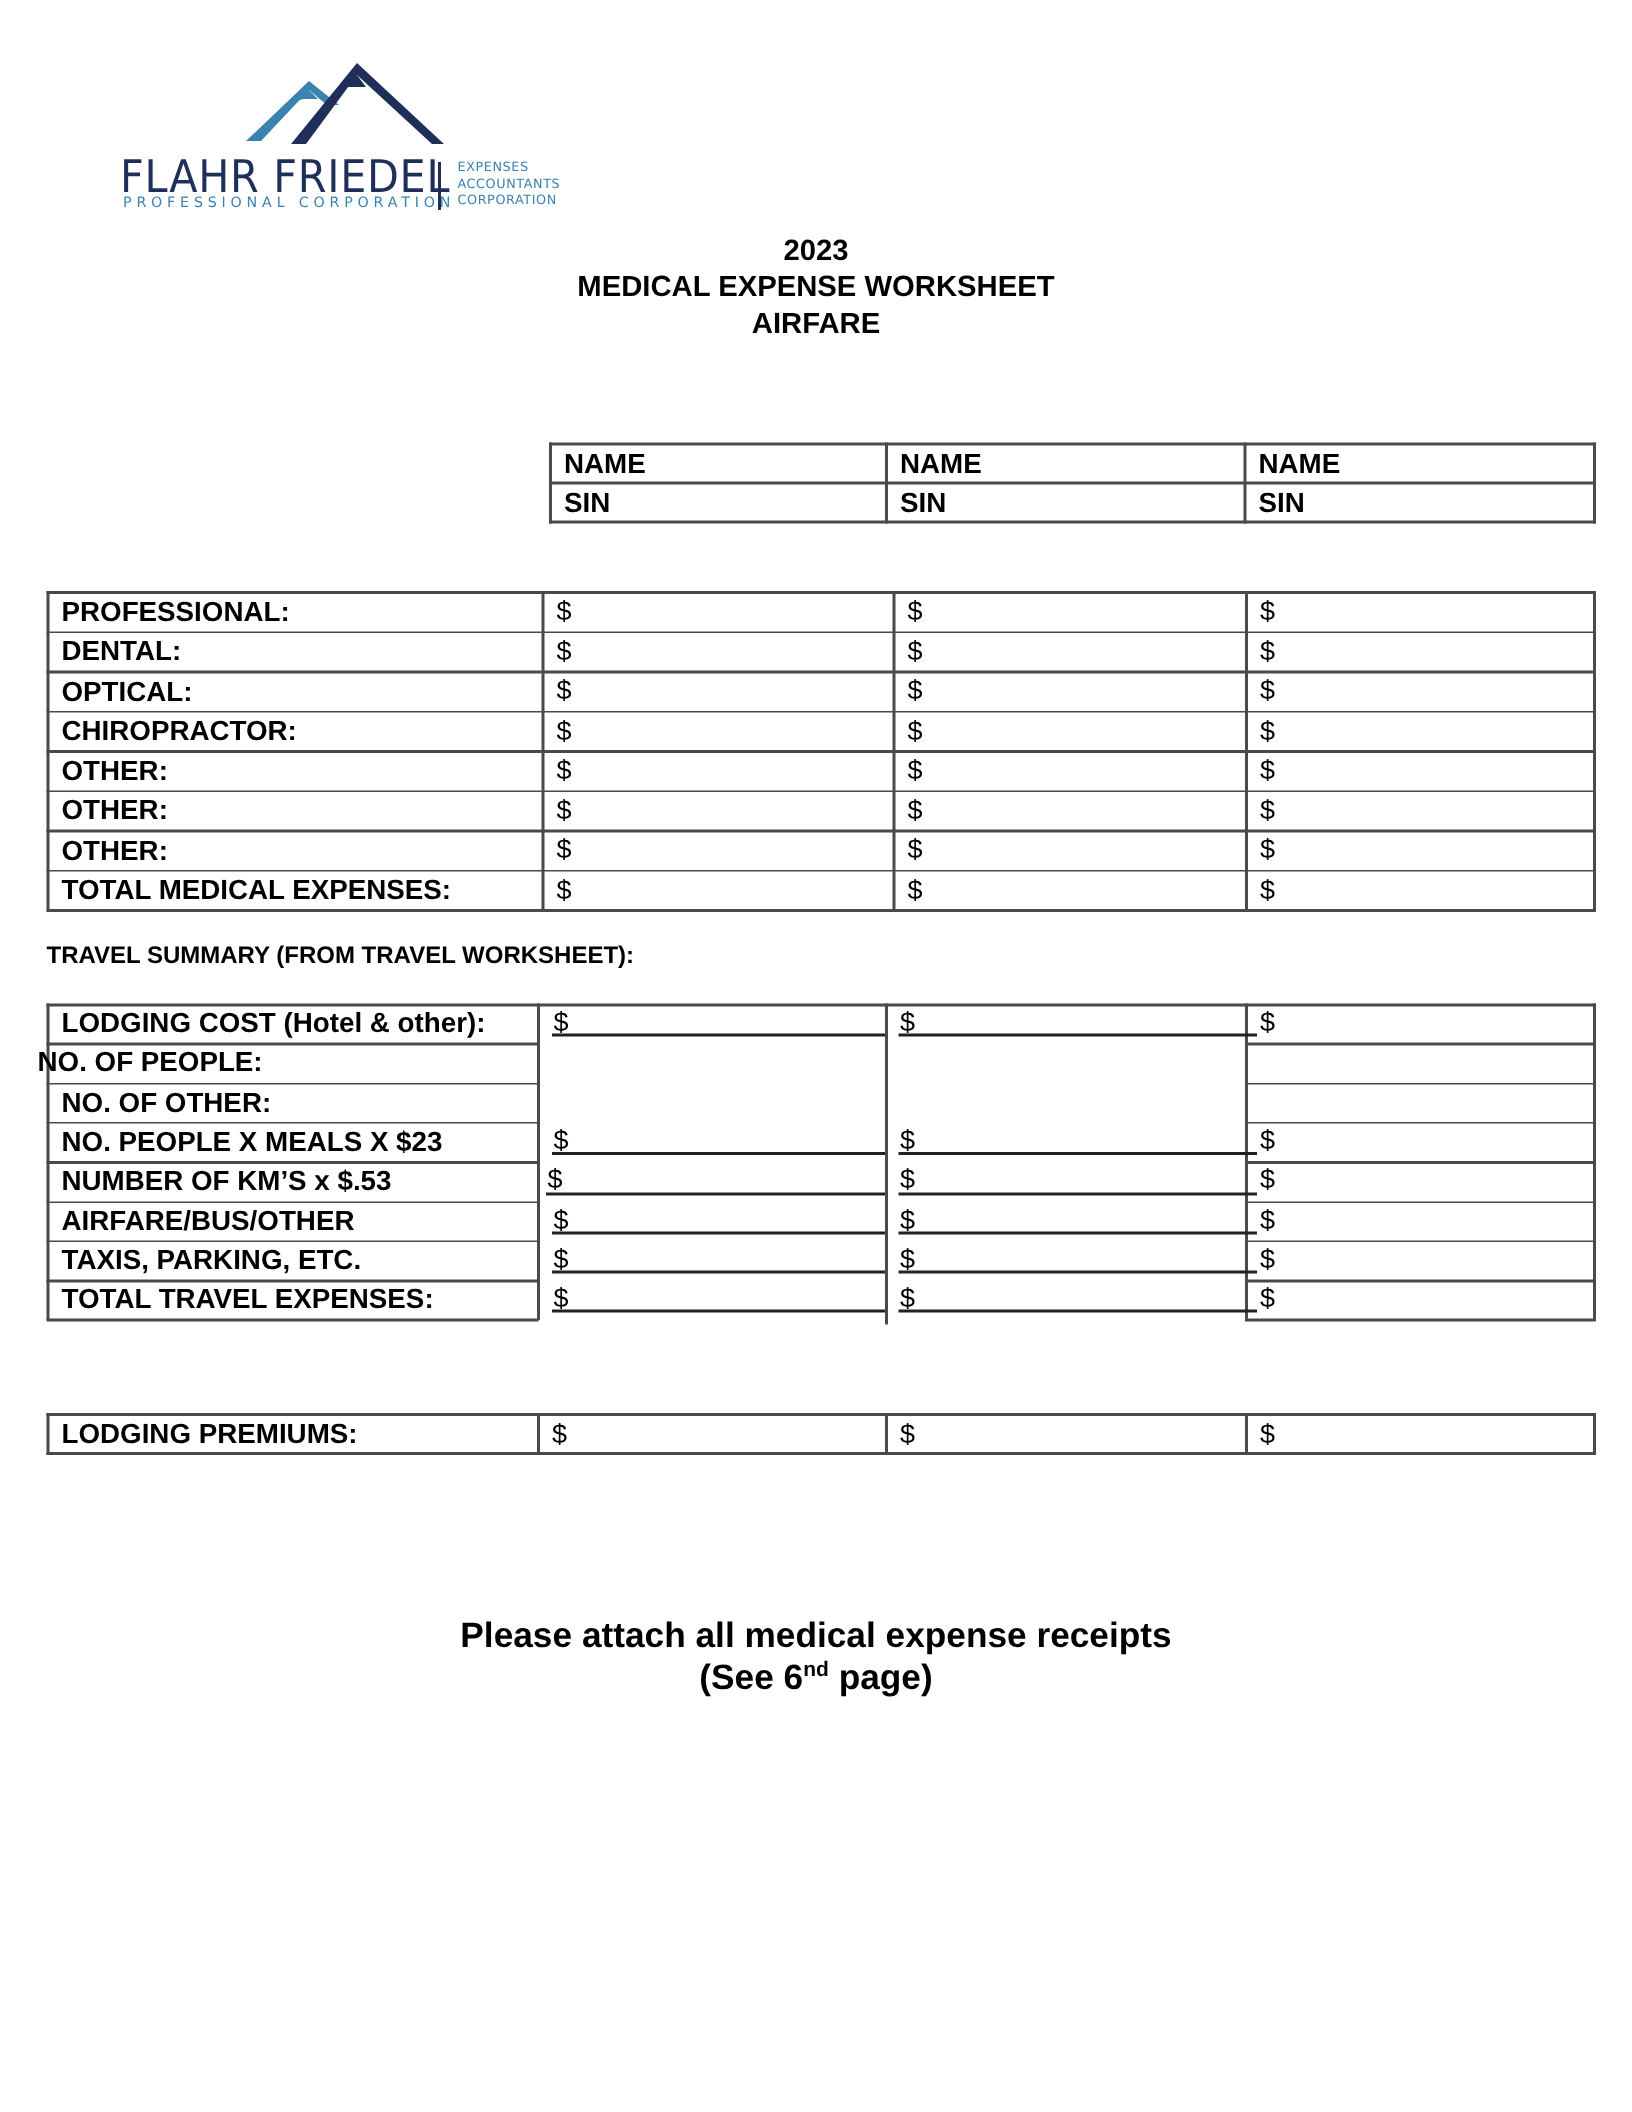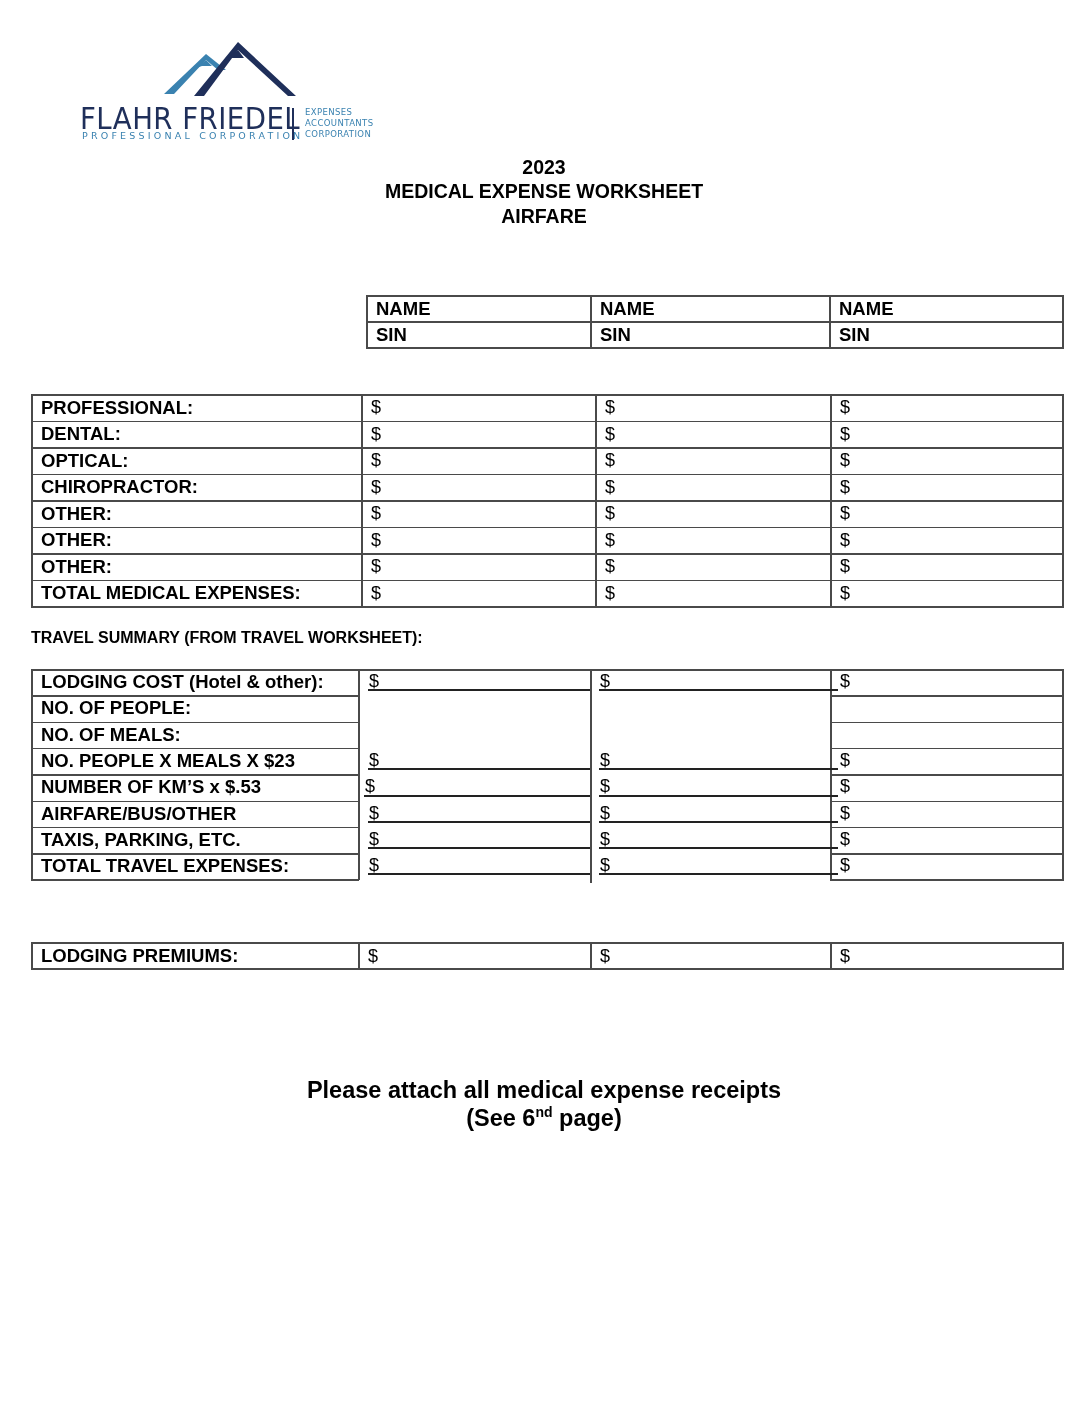--- a/index.html
+++ b/index.html
@@ -198,25 +198,25 @@
       <div class="hline dark" style="left:368px; top:689.3px; width:222px;"></div>
       <div class="hline dark" style="left:599px; top:689.3px; width:239px;"></div>
       <div class="dollar" style="left:369px; top:669px;">$</div>
       <input class="field" style="left: 383px; top: 671px; width: 200px; height: 19px;">
       <div class="dollar" style="left:600px; top:669px;">$</div>
       <input class="field" style="left: 614px; top: 671px; width: 200px; height: 19px;">
       <div class="dollar" style="left:840px; top:669px;">$</div>
       <input class="field" style="left: 854px; top: 671px; width: 200px; height: 19px;">
     </div>
     <div>
-      <div class="cell" style="left:32px; top:695.3px; width:302px;">NO. OF PEOPLE:</div>
+      <div class="cell" style="left:16px; top:695.3px; width:302px;">NO. OF PEOPLE:</div>
       <input class="field" style="left: 836px; top: 698.3px; width: 222px; height: 20px;">
     </div>
     <div>
-      <div class="cell" style="left:32px; top:721.6px; width:326px;">NO. OF MEALS:</div>
+      <div class="cell" style="left:32px; top:721.6px; width:326px;">NO. OF OTHER:</div>
       <input class="field" style="left: 836px; top: 724.6px; width: 222px; height: 20px;">
     </div>
     <div>
       <div class="cell" style="left:32px; top:747.9px; width:326px;">NO. PEOPLE X MEALS X $23</div>
       <div class="hline dark" style="left:368px; top:768.1999999999999px; width:222px;"></div>
       <div class="hline dark" style="left:599px; top:768.1999999999999px; width:239px;"></div>
       <div class="dollar" style="left:369px; top:747.9px;">$</div>
       <input class="field" style="left: 383px; top: 749.9px; width: 200px; height: 19px;">
       <div class="dollar" style="left:600px; top:747.9px;">$</div>
       <input class="field" style="left: 614px; top: 749.9px; width: 200px; height: 19px;">

